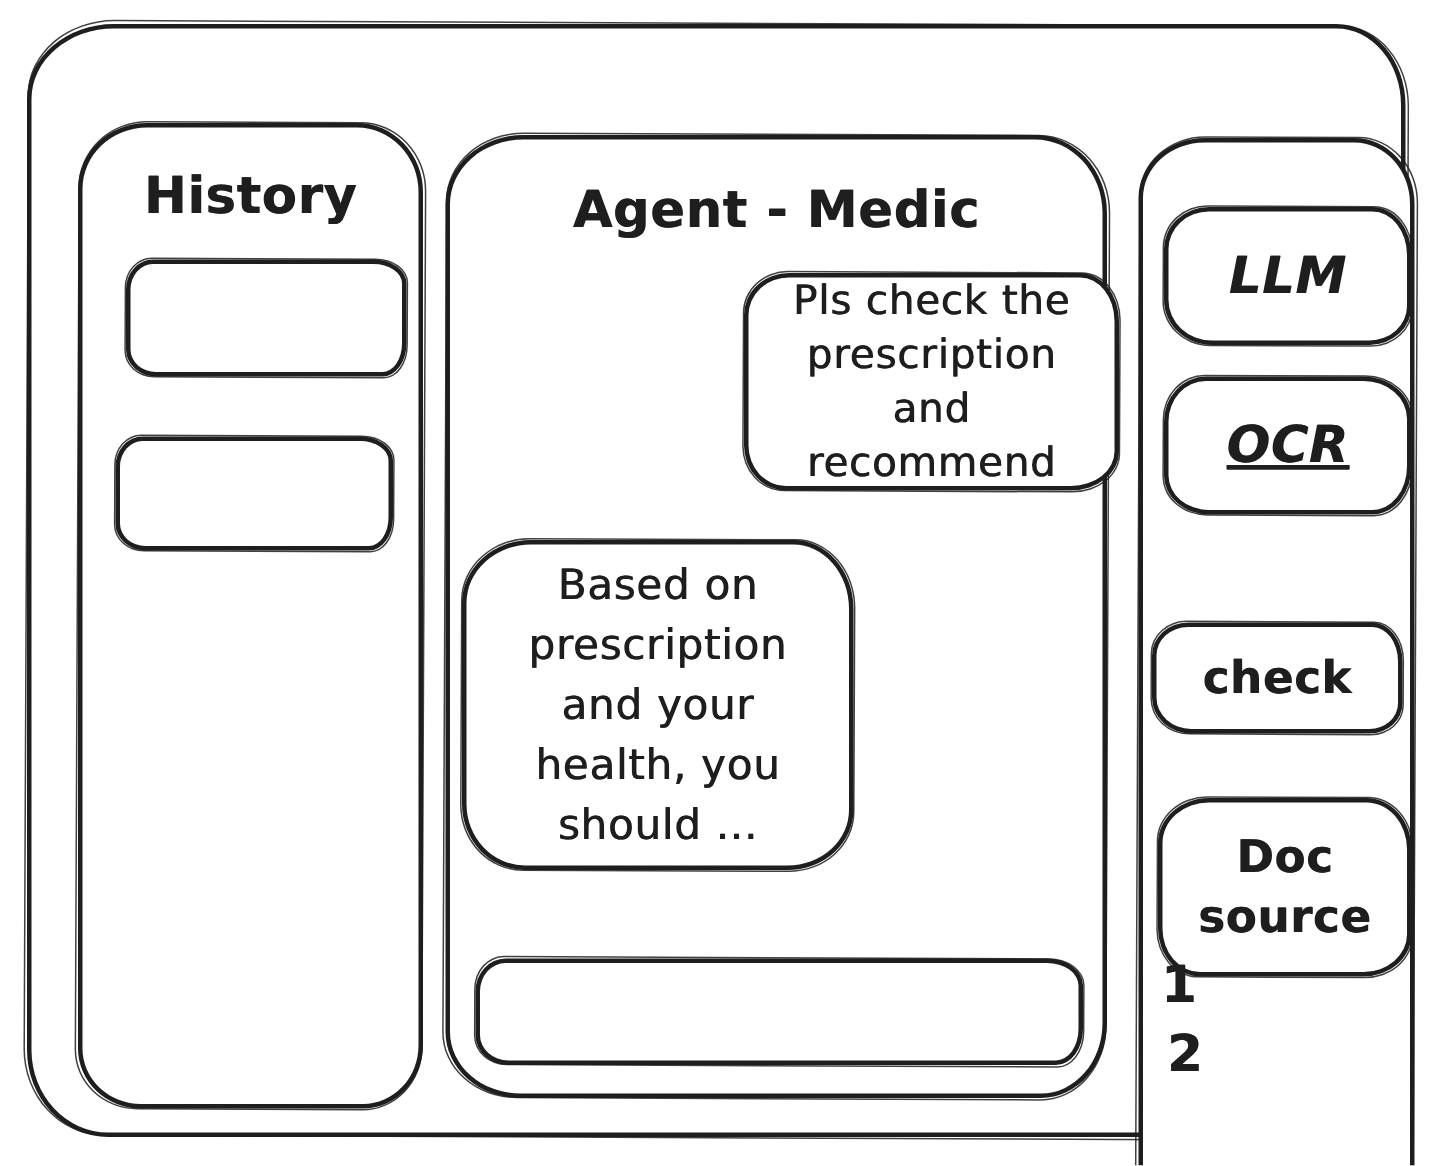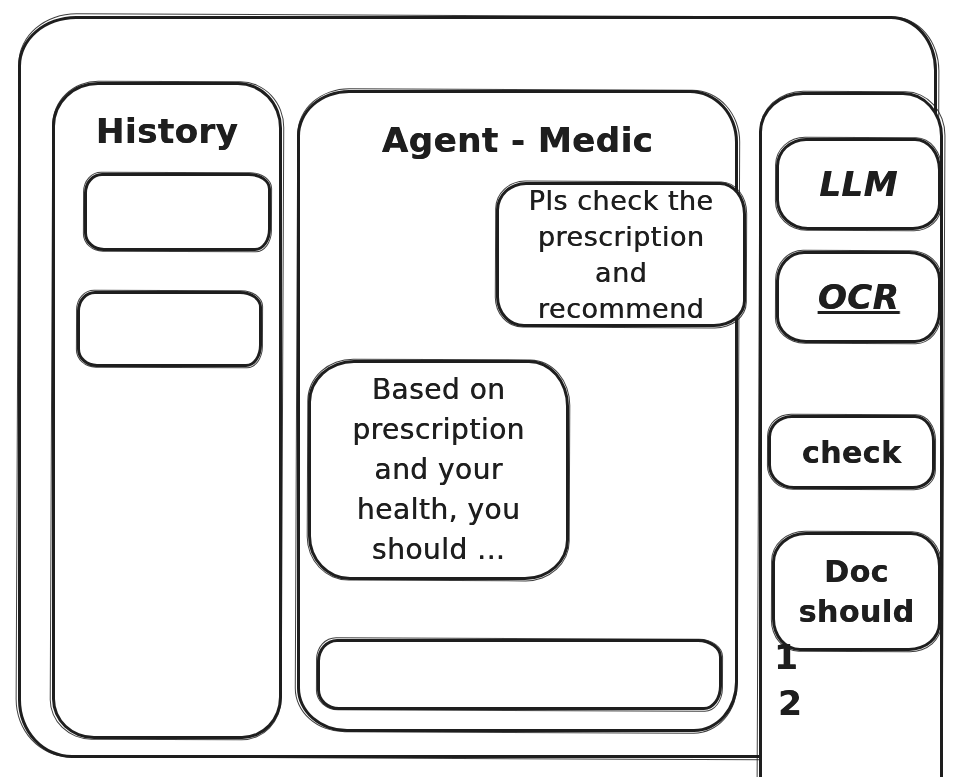--- a/index.html
+++ b/index.html
@@ -159,20 +159,20 @@
         <span class="txt">Based on prescription and your health, you should ...</span>
       </div>
 
       <div class="sketch input-bar" role="textbox" aria-label="message input"></div>
     </main>
 
     <aside class="sketch tools">
       <button class="sketch tbtn llm txt">LLM</button>
       <button class="sketch tbtn ocr txt">OCR</button>
       <button class="sketch tbtn params txt">check</button>
-      <button class="sketch tbtn doc txt">Doc should</button>
+      <button class="sketch tbtn doc txt">Doc source</button>
 
       <div class="docnum one txt">1</div>
       <div class="docnum two txt">2</div>
     </aside>
 
   </div>
 </div>
 
 </body></html>

